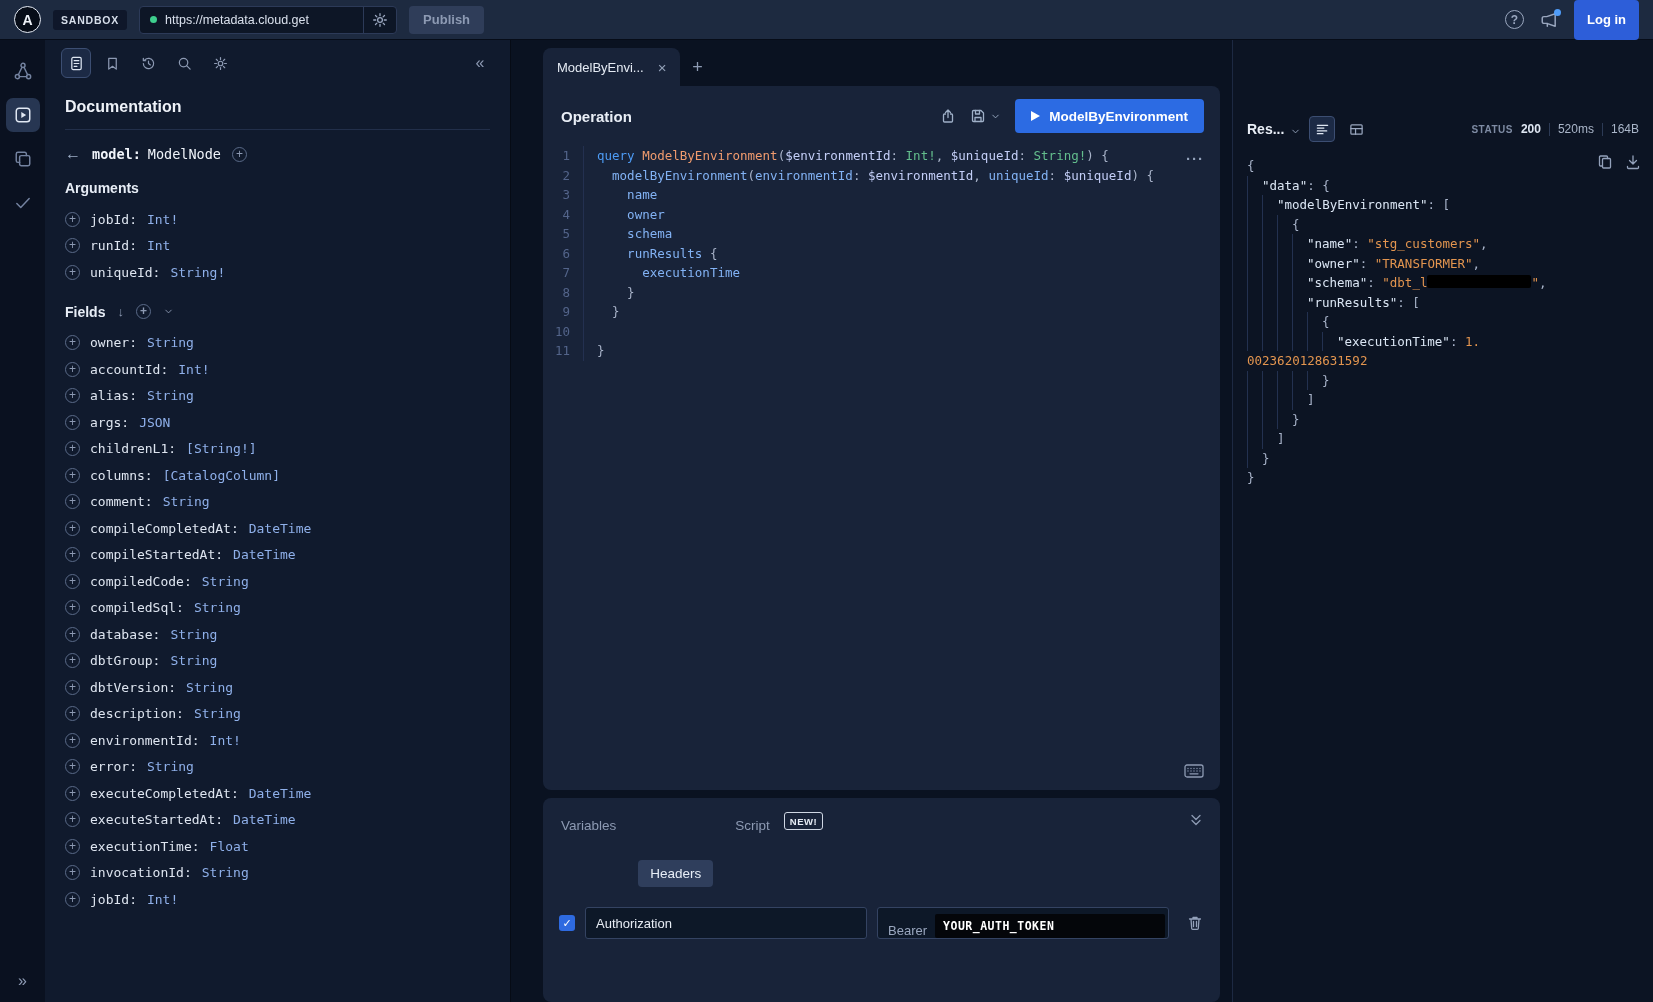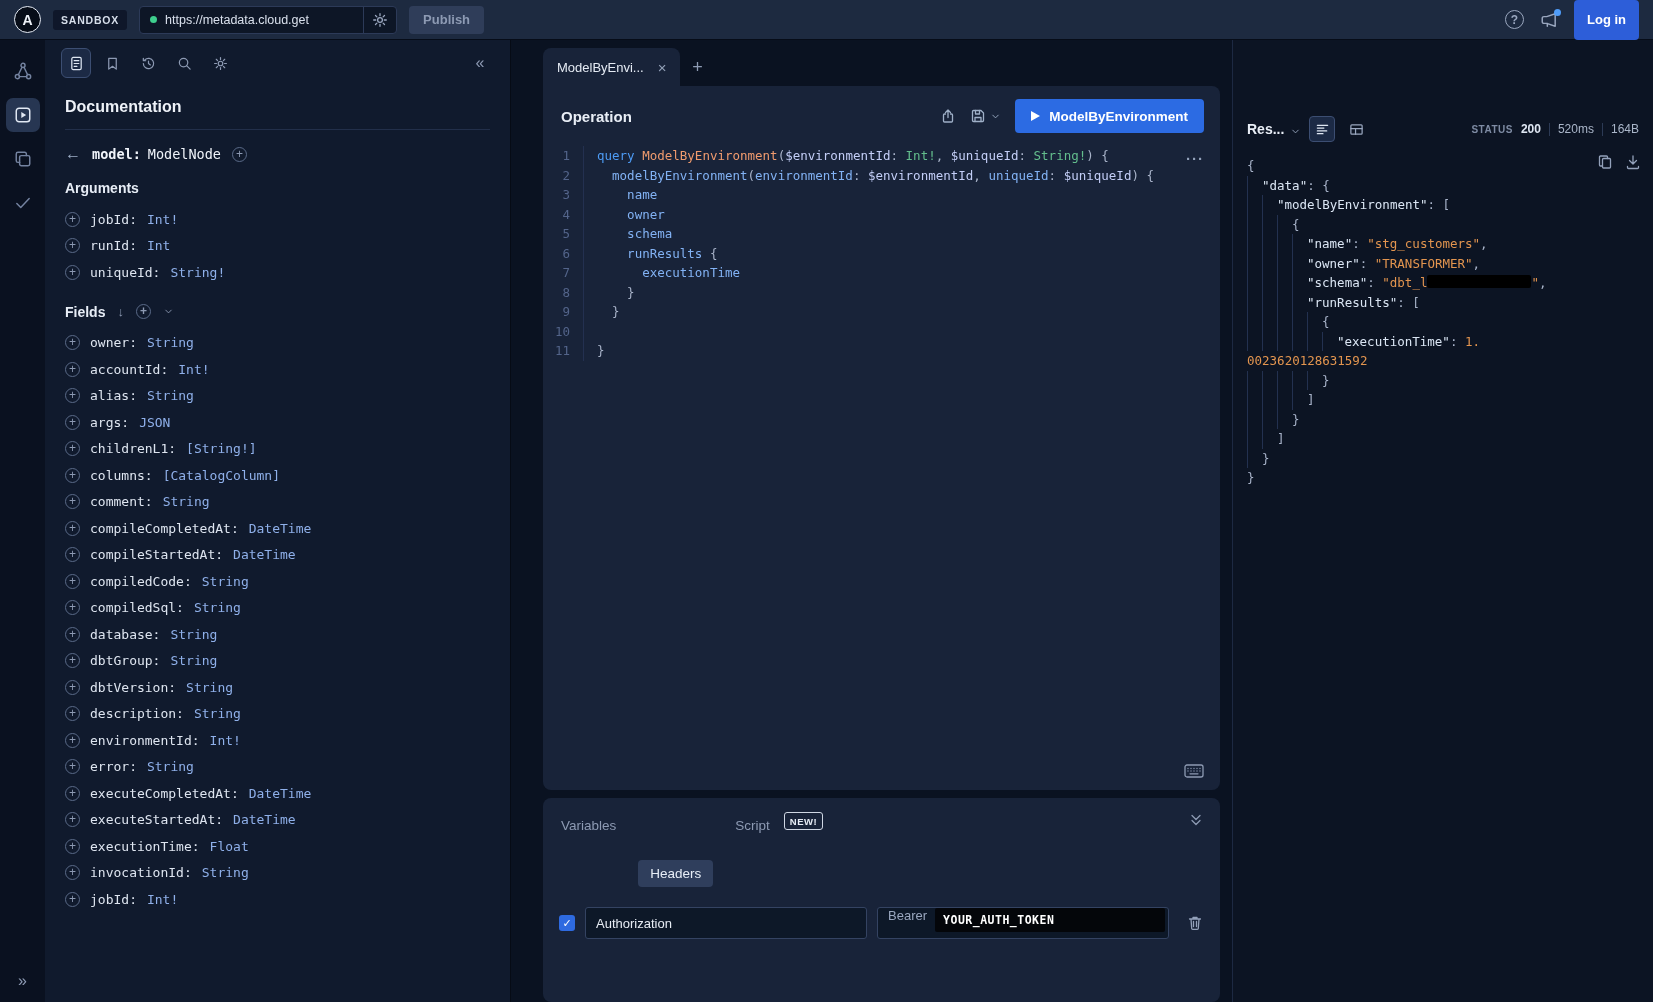--- a/index.html
+++ b/index.html
@@ -87,21 +87,21 @@
 
   .bottom-card { margin-top:8px; flex:1; background:#182339; border-radius:8px; padding:14px 16px; overflow:hidden; }
   .io-tabs { display:flex; align-items:flex-start; gap:20px; }
   .io-tab { color:#8d9ab3; font-size:13.5px; padding:6px 2px; }
   .io-tab.active { background:#2f3e5c; color:#e8eef7; border-radius:4px; padding:6px 12px;margin-top:48px; }
   .new-badge { border:1px solid #cfd7e4; color:#e6ecf5; font-size:9.5px; font-weight:700; letter-spacing:0.5px; padding:2.5px 5px; border-radius:3px; margin-left:-8px; }
   .io-collapse { margin-left:auto; color:#8d9ab3; }
   .hdr-row { margin-top:20px; display:flex; align-items:center; gap:10px; }
   .checkbox { width:16px; height:16px; flex:none; background:#2e6ae0; border-radius:3px; color:#fff; font-size:11px; display:flex; align-items:center; justify-content:center; }
   .hdr-key { width:282px; height:32px; background:#0d1828; border:1px solid #344362; border-radius:3px; padding:0 10px; color:#e7ecf4; font-size:13px; font-family:"Liberation Sans", sans-serif; }
-  .hdr-val { width:292px; height:32px; background:#0d1828; border:1px solid #344362; border-radius:3px; display:flex; align-items:flex-start; gap:8px; padding:0 3px 0 10px; }
+  .hdr-val { width:292px; height:32px; background:#0d1828; border:1px solid #344362; border-radius:3px; display:flex; align-items:flex-end; gap:8px; padding:0 3px 0 10px; }
   .hdr-val .prefix { color:#9aa7bf; font-size:13px; flex:none; }
   .hdr-val .token { flex:1; background:#04060a; color:#fff; font-family:"DejaVu Sans Mono", monospace; font-size:11.5px; font-weight:700; letter-spacing:0.5px; padding:5px 8px; border-radius:2px; }
   .trash-btn { color:#93a1ba; margin-left:8px; }
   .io-foot { margin-top:28px; display:flex; align-items:center; gap:16px; }
   .foot-ic { color:#8d9ab3; }
   .link-btn { color:#6e9bf4; font-size:13.5px; font-weight:600; display:flex; align-items:center; gap:6px; }
   .link-btn.plus::before { content:"+"; font-size:16px; font-weight:400; }
   .link-right { margin-left:auto; }
 
   

